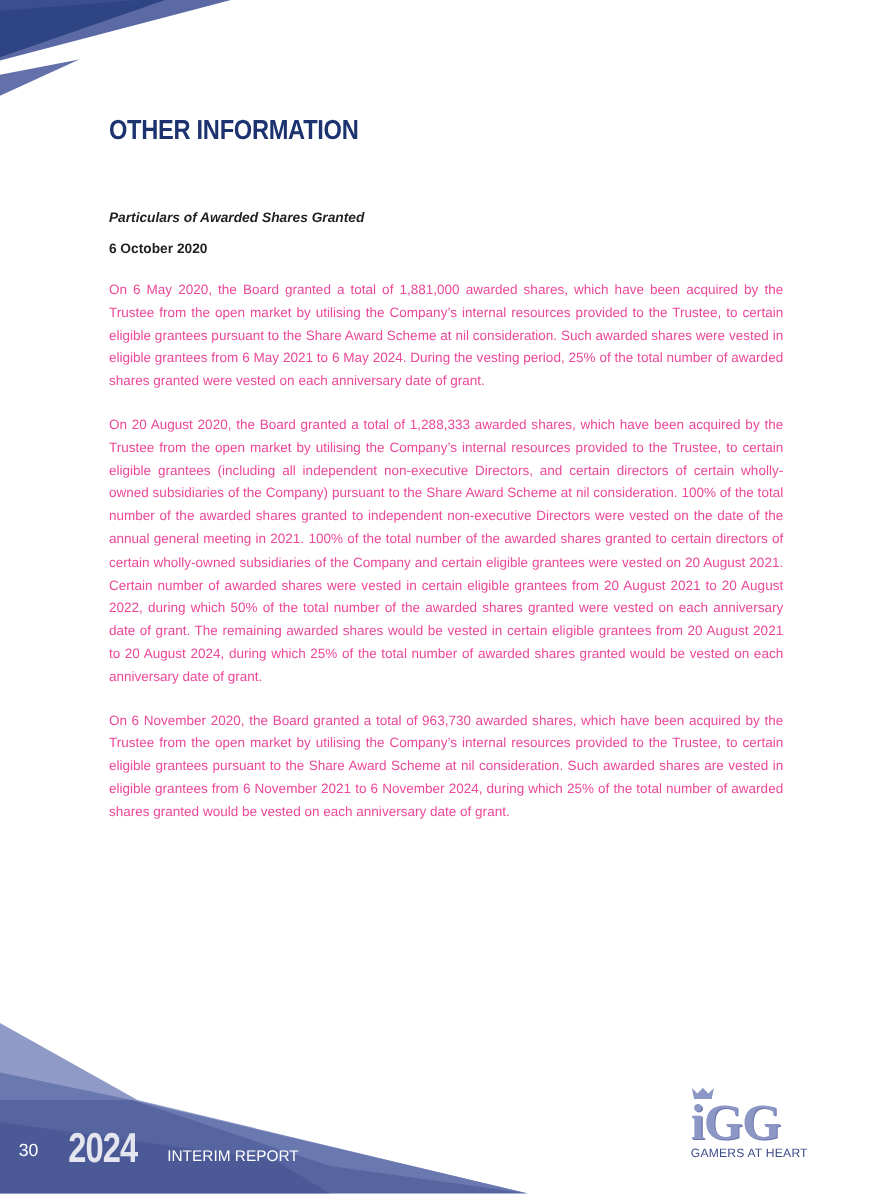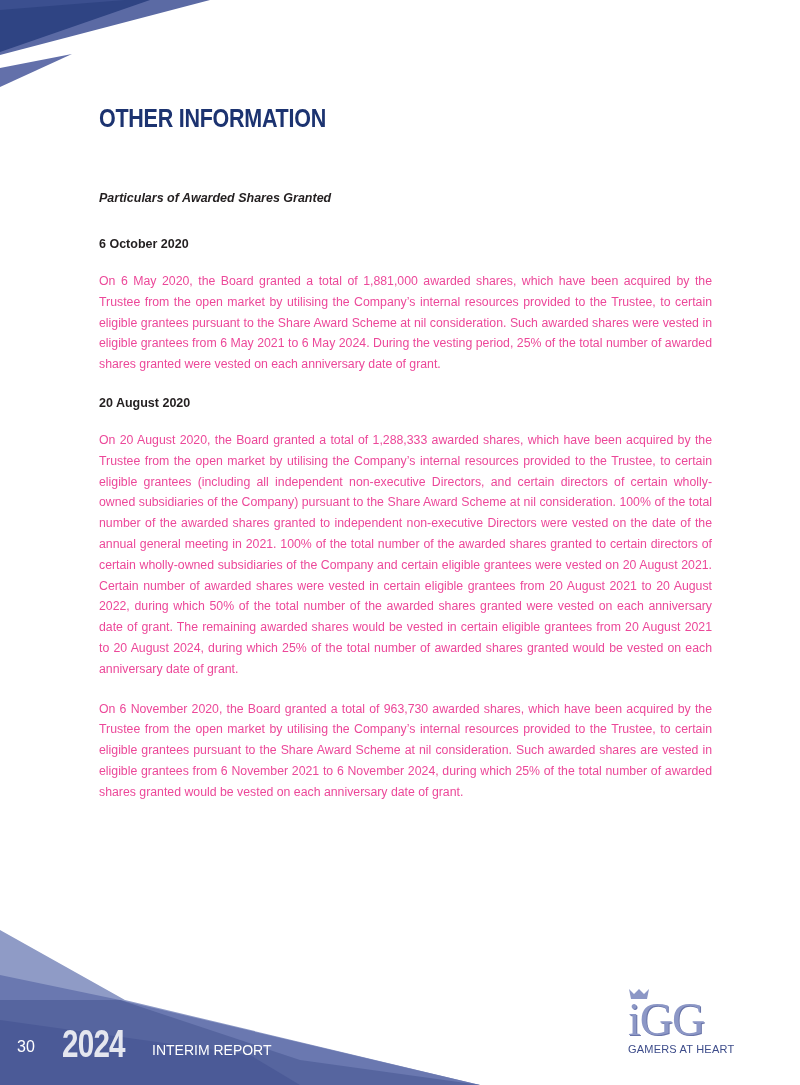--- a/index.html
+++ b/index.html
@@ -29,21 +29,21 @@
     .content {
       position: absolute;
       left: 99px;
       top: 189px;
       width: 613px;
     }
     .subtitle {
       font-weight: bold;
       font-style: italic;
       font-size: 12.5px;
-      margin: 0 0 28px 0;
+      margin: 0 0 10px 0;
       line-height: 18px;
     }
     .section-date {
       font-weight: bold;
       font-size: 12.5px;
       margin: 0 0 18px 0;
       line-height: 18px;
     }
     .para {
       font-size: 12.3px;
@@ -82,21 +82,21 @@
       left: 626px;
       top: 989px;
       width: 100px;
       height: 66px;
     }
     .logo-mark {
       position: absolute;
       left: 2px;
       top: 0;
       font-family: "Liberation Serif", serif;
-      font-weight: normal;
+      font-weight: bold;
       font-size: 46px;
       letter-spacing: -1px;
       color: #8c97c6;
       text-shadow: 1px 1px 0 #6a75a9;
       line-height: 46px;
     }
     .logo-crown {
       position: absolute;
       left: 3px;
       top: 0;
@@ -132,21 +132,20 @@
 
 <div class="content">
   <p class="subtitle">Particulars of Awarded Shares Granted</p>
 
   <div>
     <p class="section-date">6 October 2020</p>
     <p class="para">On 6 May 2020, the Board granted a total of 1,881,000 awarded shares, which have been acquired by the Trustee from the open market by utilising the Company’s internal resources provided to the Trustee, to certain eligible grantees pursuant to the Share Award Scheme at nil consideration. Such awarded shares were vested in eligible grantees from 6 May 2021 to 6 May 2024. During the vesting period, 25% of the total number of awarded shares granted were vested on each anniversary date of grant.</p>
   </div>
 
   <div>
-    <p class="section-date">20 August 2020</p>
     <p class="para">On 20 August 2020, the Board granted a total of 1,288,333 awarded shares, which have been acquired by the Trustee from the open market by utilising the Company’s internal resources provided to the Trustee, to certain eligible grantees (including all independent non-executive Directors, and certain directors of certain wholly-owned subsidiaries of the Company) pursuant to the Share Award Scheme at nil consideration. 100% of the total number of the awarded shares granted to independent non-executive Directors were vested on the date of the annual general meeting in 2021. 100% of the total number of the awarded shares granted to certain directors of certain wholly-owned subsidiaries of the Company and certain eligible grantees were vested on 20 August 2021. Certain number of awarded shares were vested in certain eligible grantees from 20 August 2021 to 20 August 2022, during which 50% of the total number of the awarded shares granted were vested on each anniversary date of grant. The remaining awarded shares would be vested in certain eligible grantees from 20 August 2021 to 20 August 2024, during which 25% of the total number of awarded shares granted would be vested on each anniversary date of grant.</p>
   </div>
 
   <div>
     <p class="para">On 6 November 2020, the Board granted a total of 963,730 awarded shares, which have been acquired by the Trustee from the open market by utilising the Company’s internal resources provided to the Trustee, to certain eligible grantees pursuant to the Share Award Scheme at nil consideration. Such awarded shares are vested in eligible grantees from 6 November 2021 to 6 November 2024, during which 25% of the total number of awarded shares granted would be vested on each anniversary date of grant.</p>
   </div>
 </div>
 
 <div class="footer-num">30</div>
 <div class="footer-year">2024</div>

